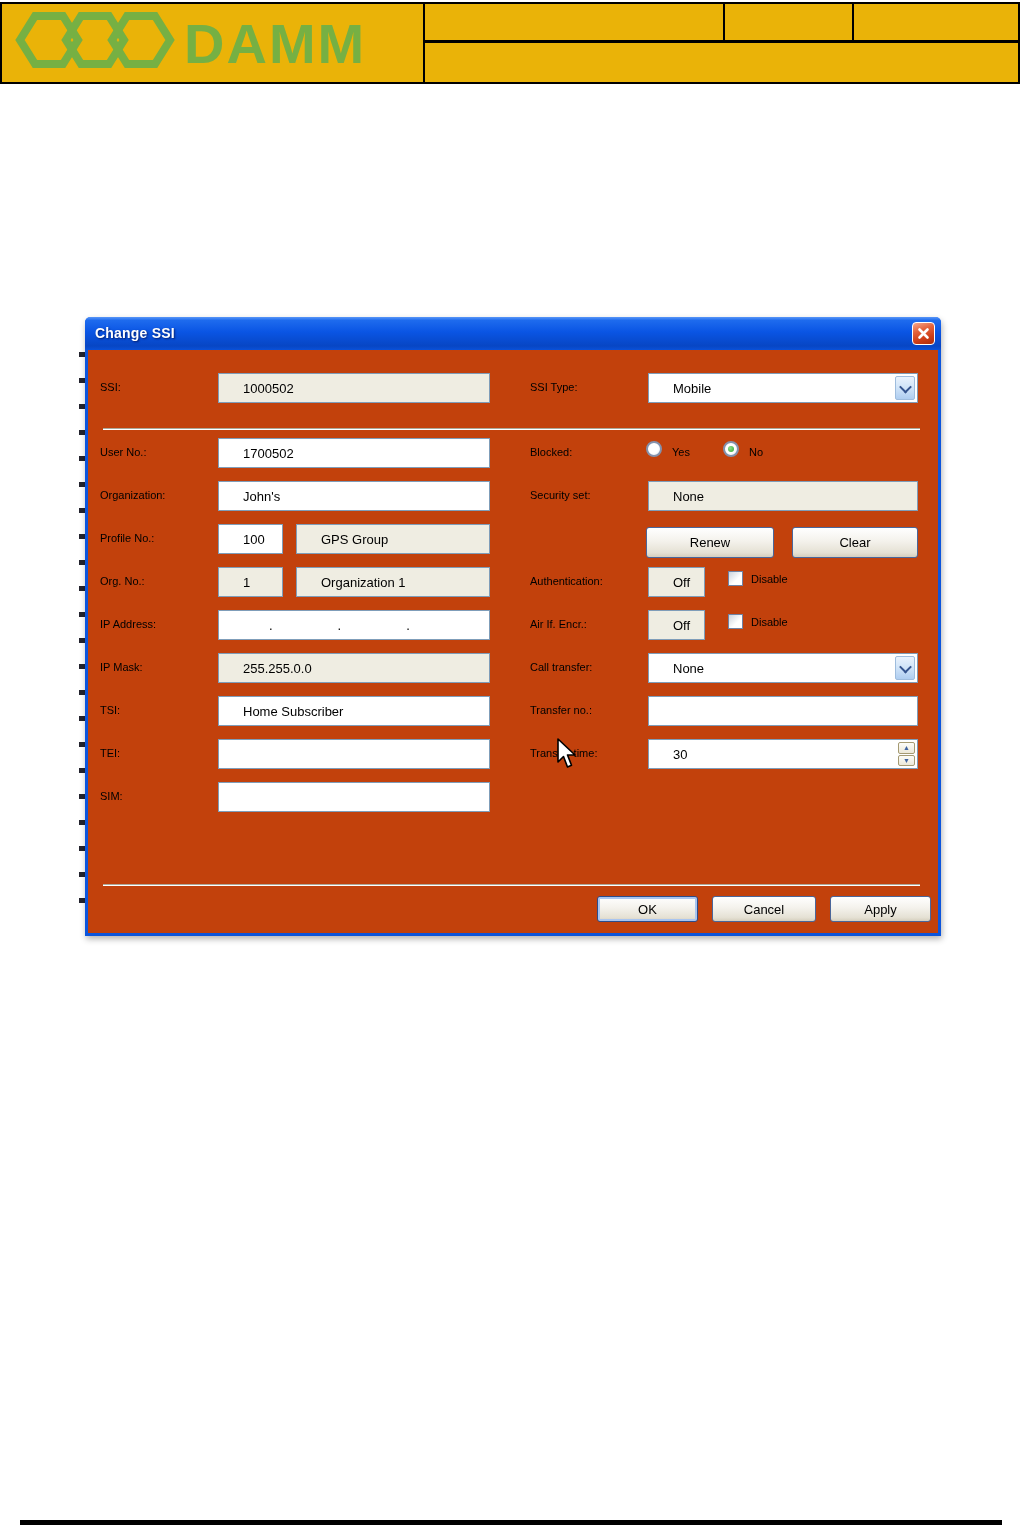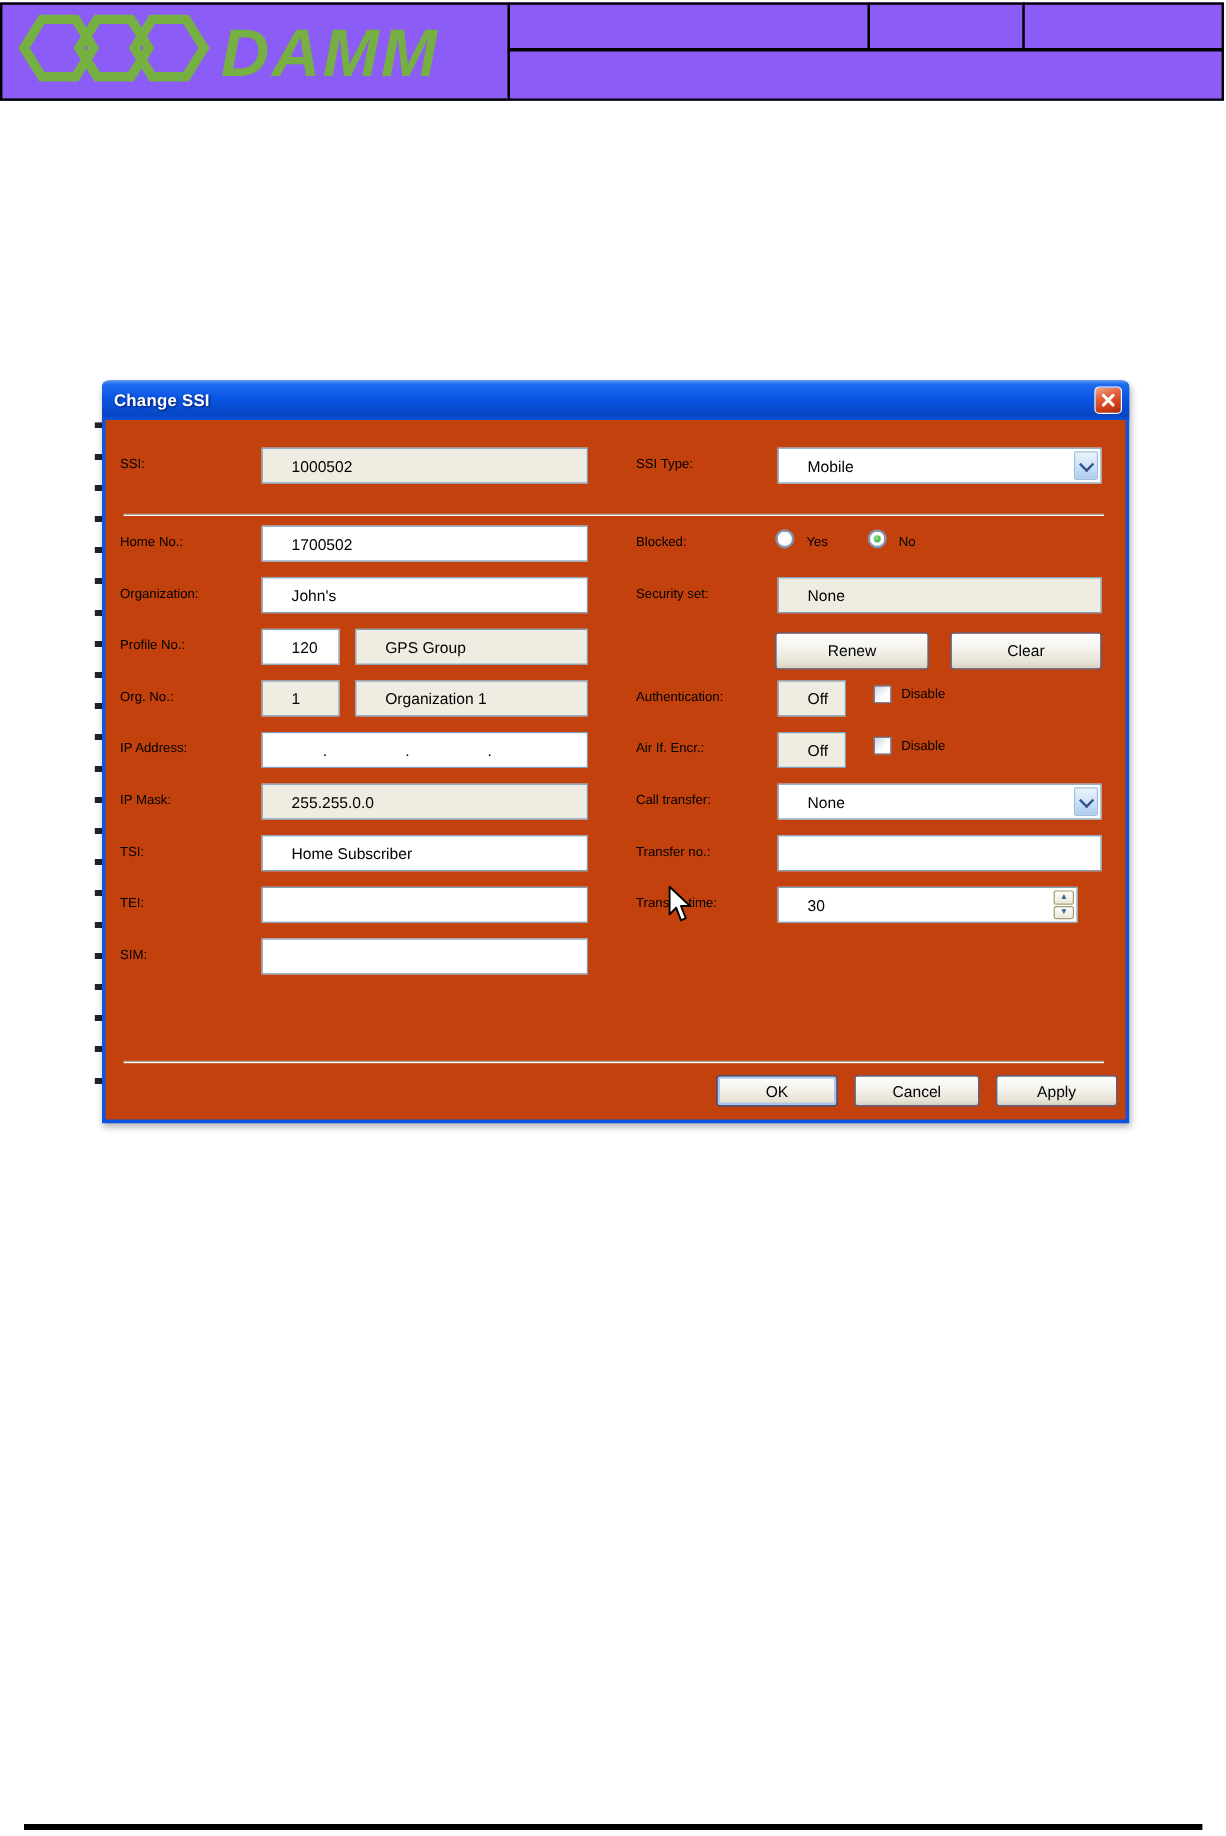--- a/index.html
+++ b/index.html
@@ -3,21 +3,21 @@
 <meta charset="utf-8">
 <style>
   html,body{margin:0;padding:0;background:#888;}
   .page{
     position:relative;width:1022px;height:1530px;background:#ffffff;
     margin:0 auto;overflow:hidden;
     font-family:"Liberation Sans","DejaVu Sans",sans-serif;
   }
 
   
-  .hcell{position:absolute;box-sizing:border-box;border:2px solid #000;background:#8b5cf6;font-style:italic;}
+  .hcell{position:absolute;box-sizing:border-box;border:2px solid #000;background:#eab308;}
   .logo-cell{left:0;top:2px;width:425px;height:82px;}
   .hcell-a{left:423px;top:2px;width:302px;height:40px;}
   .hcell-b{left:723px;top:2px;width:131px;height:40px;}
   .hcell-c{left:852px;top:2px;width:168px;height:40px;}
   .hcell-d{left:423px;top:40px;width:597px;height:44px;border-top-width:3px;}
 
   
   .bg-frags{
     position:absolute;left:79px;top:352px;width:6px;height:560px;z-index:1;
     background:repeating-linear-gradient(180deg,#23232e 0 5px,transparent 5px 26px);
@@ -127,37 +127,37 @@
     <div class="fld ro" style="left:130px;top:53px;width:272px;">1000502</div>
 
     <span class="lbl" style="left:442px;top:60px;">SSI Type:</span>
     <div class="fld wt" style="left:560px;top:53px;width:270px;">
       <span>Mobile</span>
       <span class="combo-btn"><i class="chev"></i></span>
     </div>
 
     <div class="sep" style="left:15px;top:108px;width:817px;"></div>
 
-    <span class="lbl" style="left:12px;top:125px;">Home No.:</span>
+    <span class="lbl" style="left:12px;top:125px;">User No.:</span>
     <div class="fld wt" style="left:130px;top:118px;width:272px;">1700502</div>
 
     <span class="lbl" style="left:442px;top:125px;">Blocked:</span>
     <span class="radio" style="left:558px;top:121px;"></span>
     <span class="lbl" style="left:584px;top:125px;">Yes</span>
     <span class="radio sel" style="left:635px;top:121px;"></span>
     <span class="lbl" style="left:661px;top:125px;">No</span>
 
     <span class="lbl" style="left:12px;top:168px;">Organization:</span>
     <div class="fld wt" style="left:130px;top:161px;width:272px;">John's</div>
 
     <span class="lbl" style="left:442px;top:168px;">Security set:</span>
     <div class="fld ro" style="left:560px;top:161px;width:270px;">None</div>
 
     <span class="lbl" style="left:12px;top:211px;">Profile No.:</span>
-    <div class="fld wt" style="left:130px;top:204px;width:65px;">120</div>
+    <div class="fld wt" style="left:130px;top:204px;width:65px;">100</div>
     <div class="fld ro" style="left:208px;top:204px;width:194px;">GPS Group</div>
 
     <div class="xpbtn" style="left:558px;top:207px;width:128px;height:31px;">Renew</div>
     <div class="xpbtn" style="left:704px;top:207px;width:126px;height:31px;">Clear</div>
 
     <span class="lbl" style="left:12px;top:254px;">Org. No.:</span>
     <div class="fld ro" style="left:130px;top:247px;width:65px;">1</div>
     <div class="fld ro" style="left:208px;top:247px;width:194px;">Organization 1</div>
 
     <span class="lbl" style="left:442px;top:254px;">Authentication:</span>
@@ -185,21 +185,21 @@
     <span class="lbl" style="left:12px;top:383px;">TSI:</span>
     <div class="fld wt" style="left:130px;top:376px;width:272px;">Home Subscriber</div>
 
     <span class="lbl" style="left:442px;top:383px;">Transfer no.:</span>
     <div class="fld wt" style="left:560px;top:376px;width:270px;"></div>
 
     <span class="lbl" style="left:12px;top:426px;">TEI:</span>
     <div class="fld wt" style="left:130px;top:419px;width:272px;"></div>
 
     <span class="lbl" style="left:442px;top:426px;">Transfer time:</span>
-    <div class="fld wt" style="left:560px;top:419px;width:250px;">
+    <div class="fld wt" style="left:560px;top:419px;width:270px;">
       <span>30</span>
       <span class="spin-btns">
         <span class="spin-b">▲</span>
         <span class="spin-b">▼</span>
       </span>
     </div>
 
     <span class="lbl" style="left:12px;top:469px;">SIM:</span>
     <div class="fld wt" style="left:130px;top:462px;width:272px;"></div>
 

